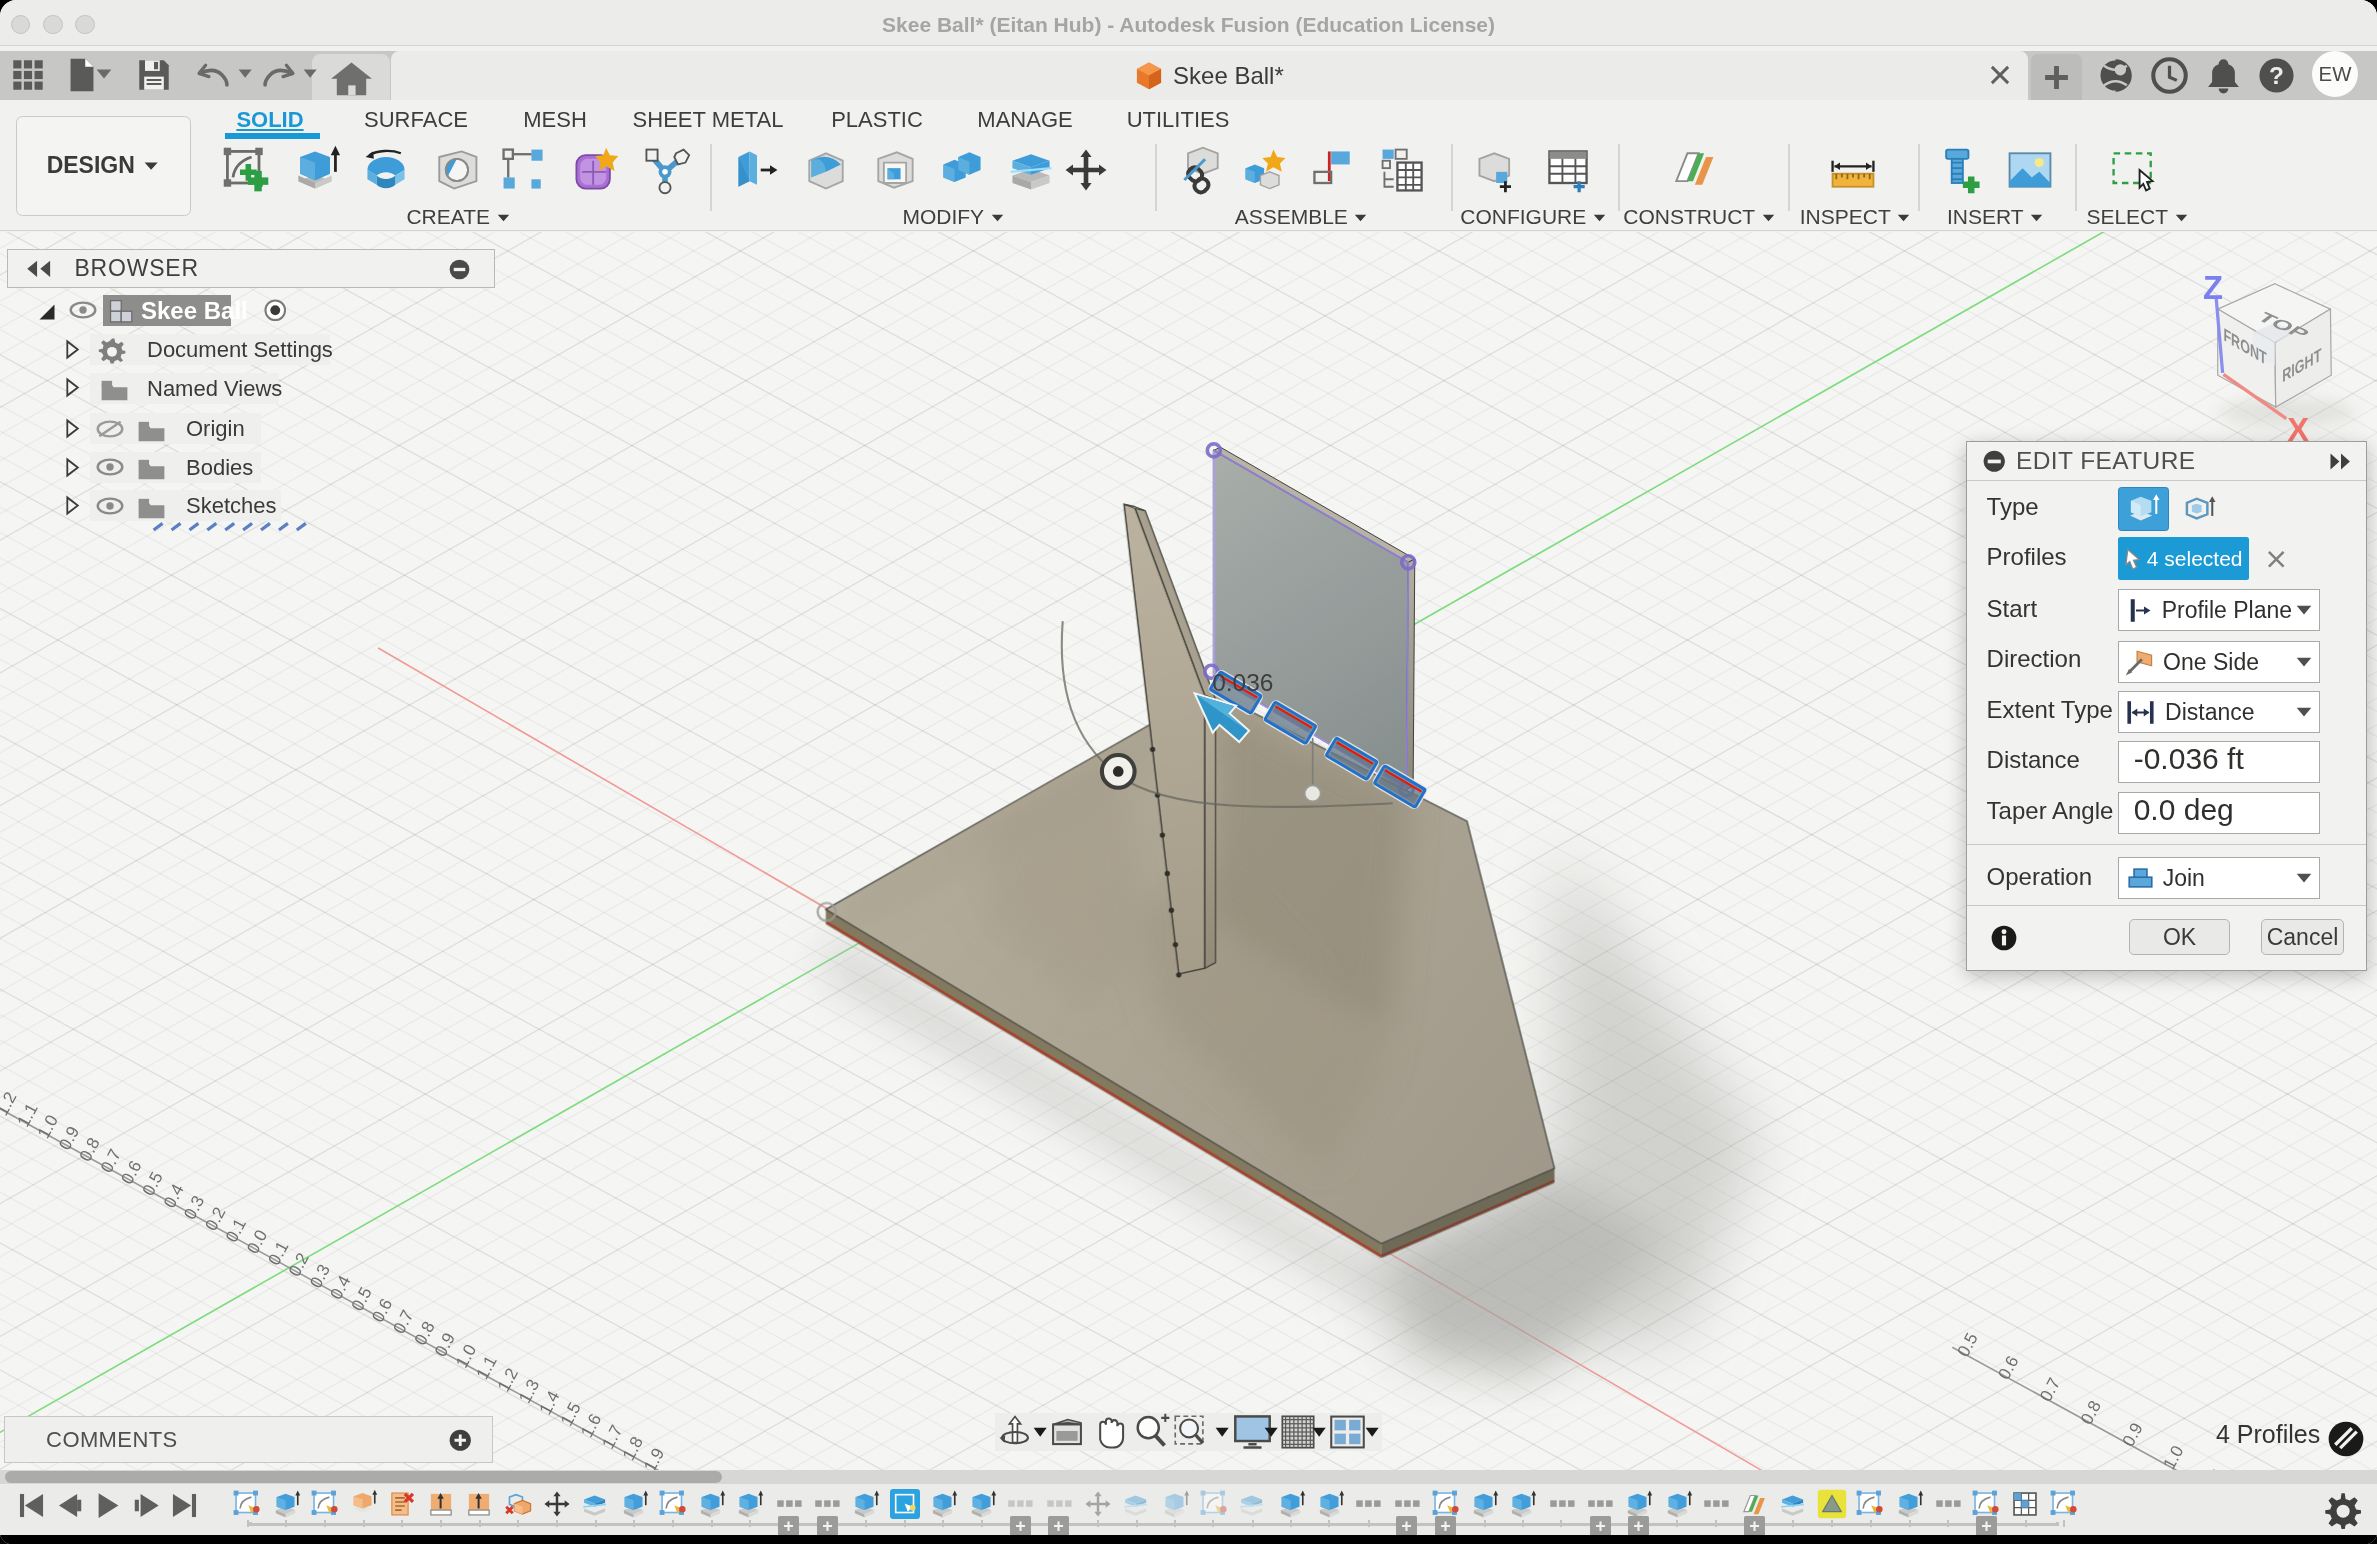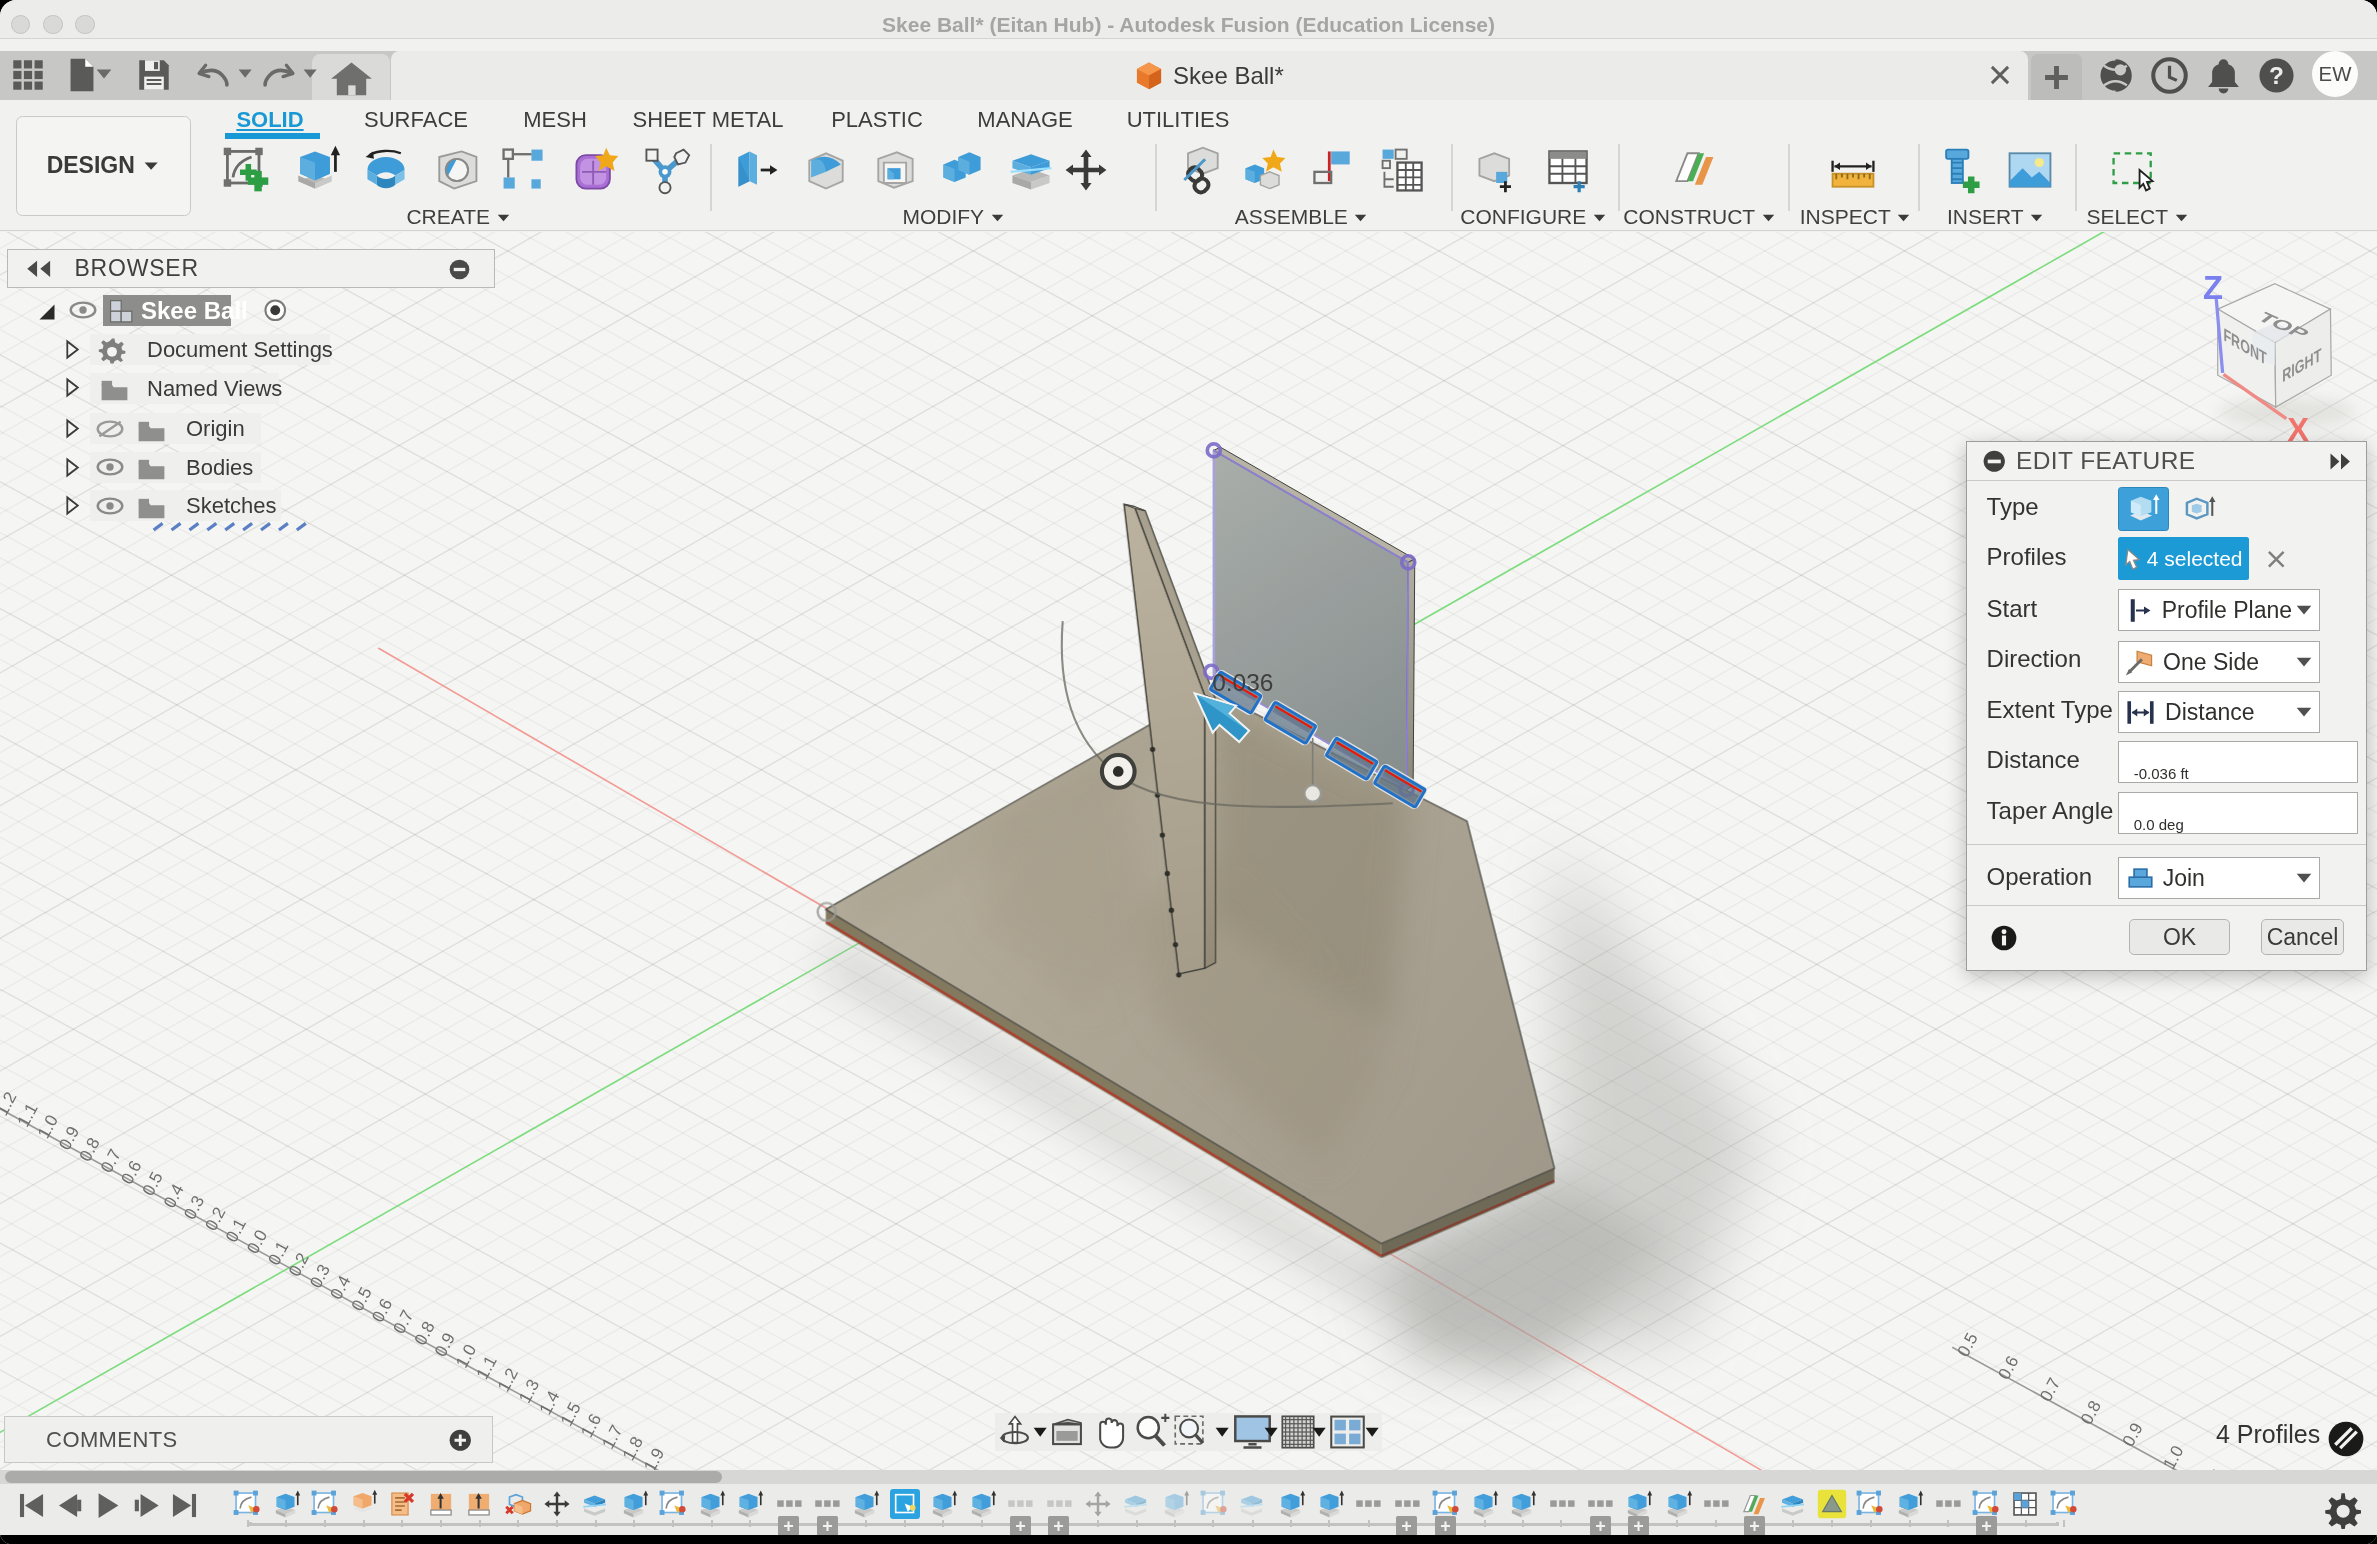--- a/index.html
+++ b/index.html
@@ -1,18 +1,18 @@
 <!DOCTYPE html>
 <html style="font-size:13px"><head><meta charset="utf-8">
 <style>
 * { margin:0; padding:0; box-sizing:border-box; }
 html,body { width:2377px; height:1545px; background:#000; overflow:hidden; }
 body, div, span, text { font-family:"Liberation Sans", sans-serif; }
 #win { position:absolute; inset:0; background:#f1f1ef; border-radius:16.3px 16.3px 11.4px 11.4px; overflow:hidden; }
-.titlebar { position:absolute; left:0; top:0; width:100%; height:39px; background:#ececea; border-bottom:1.6px solid #d4d4d2; }
+.titlebar { position:absolute; left:0; top:0; width:100%; height:46px; background:#ececea; border-bottom:1.6px solid #d4d4d2; }
 .tl { position:absolute; top:14.7px; width:19.6px; height:19.6px; border-radius:50%; background:#d9d9d7; border:0.8px solid #c3c3c1; }
 .wtitle { position:absolute; top:0; left:0; width:100%; height:49px; display:flex; align-items:center; justify-content:center; font-size:21px; font-weight:bold; color:#a5a5a3; }
 .qat { position:absolute; left:0; top:51px; width:100%; height:49px; background:#c7c7c5; }
 .qic { position:absolute; top:57px; }
 .qic2 { position:absolute; top:56px; }
 .hometab { position:absolute; left:312px; top:54px; width:78px; height:46px; background:#dadad8; border-radius:8.2px 8.2px 0 0; }
 .doctab { position:absolute; left:391px; top:51px; width:1637px; height:49px; background:#ebebe9; border-radius:8.2px 8.2px 0 0; }
 .plustab { position:absolute; left:2031px; top:54px; width:51px; height:46px; background:#bcbcba; border-radius:6.5px 6.5px 0 0; }
 .tabtitle { position:absolute; left:0; top:0; width:100%; height:100%; display:flex; align-items:center; justify-content:center; font-size:24px; color:#3a3a38; gap:9.8px; }
 .ribbon { position:absolute; left:0; top:100px; width:100%; height:131px; background:#f1f1ef; border-bottom:1.6px solid #d2d2d0; }
@@ -25,21 +25,21 @@
 .bhdr { position:absolute; left:6.5px; top:249px; width:488px; height:39px; background:#f1f1ef; border:1.6px solid #b9b9b7; display:flex; align-items:center; }
 .bhdrt { font-size:23px; color:#3f3f3d; margin-left:19.6px; letter-spacing:0.8px; }
 .bhdr svg:first-child { margin-left:16.3px; }
 .trow { position:absolute; height:31px; background:#efefee; font-size:22px; white-space:nowrap; color:#3a3a38; display:flex; align-items:center; }
 .trow.hl { background:#8d8d8b; color:#fff; font-weight:bold; font-size:24px; }
 .epanel { position:absolute; background:#f2f2f0; border:1.6px solid #9d9d9b; box-shadow:0 4.9px 19.6px rgba(0,0,0,0.25); }
 .ephdr { position:absolute; left:0; top:0; width:100%; height:39px; border-bottom:1.6px solid #c9c9c7; display:flex; align-items:center; font-size:24.5px; color:#4f4f4d; letter-spacing:0.4px; }
 .eplab { position:absolute; left:19.6px; font-size:24px; color:#333331; }
 .epdd { position:absolute; left:151px; width:202px; height:42px; background:#fff; border:1.6px solid #a9a9a7; display:flex; align-items:center; font-size:23px; color:#2f2f2d; }
 .epdd span { margin-left:8.2px; }
-.epin { position:absolute; left:151px; width:240px; height:42px; background:#fff; border:1.6px solid #a9a9a7; display:flex; align-items:flex-end; font-size:15px; color:#2f2f2d; }
+.epin { position:absolute; left:151px; width:202px; height:42px; background:#fff; border:1.6px solid #a9a9a7; display:flex; align-items:flex-start; font-size:30px; color:#2f2f2d; }
 .epin span { margin-left:14.7px; }
 .epbtn { position:absolute; top:477px; height:36px; background:#e9e9e7; border:1.6px solid #b3b3b1; border-radius:4.9px; display:flex; align-items:center; justify-content:center; font-size:23px; color:#3a3a38; }
 .comments { position:absolute; left:4.1px; top:1416px; width:489px; height:47px; background:#efefed; border:1.6px solid #c7c7c5; display:flex; align-items:center; font-size:22px; color:#4f4f4d; letter-spacing:0.4px; }
 .navbar { position:absolute; left:995px; top:1413px; width:387px; height:38px; background:#ededeb; }
 .nvi { position:absolute; top:1413px; }
 .profiles { position:absolute; left:2216px; top:1420px; font-size:25px; font-weight:normal; color:#333331; }
 .scroll { position:absolute; left:0; top:1470px; width:100%; height:14px; background:#d7d7d5; }
 .thumb { position:absolute; left:4.9px; top:1471px; width:717px; height:12.3px; background:#ababa9; border-radius:6.5px; }
 .timeline { position:absolute; left:0; top:1484px; width:100%; height:51px; background:#ebebe9; }
 .pbi { position:absolute; top:1489px; }

